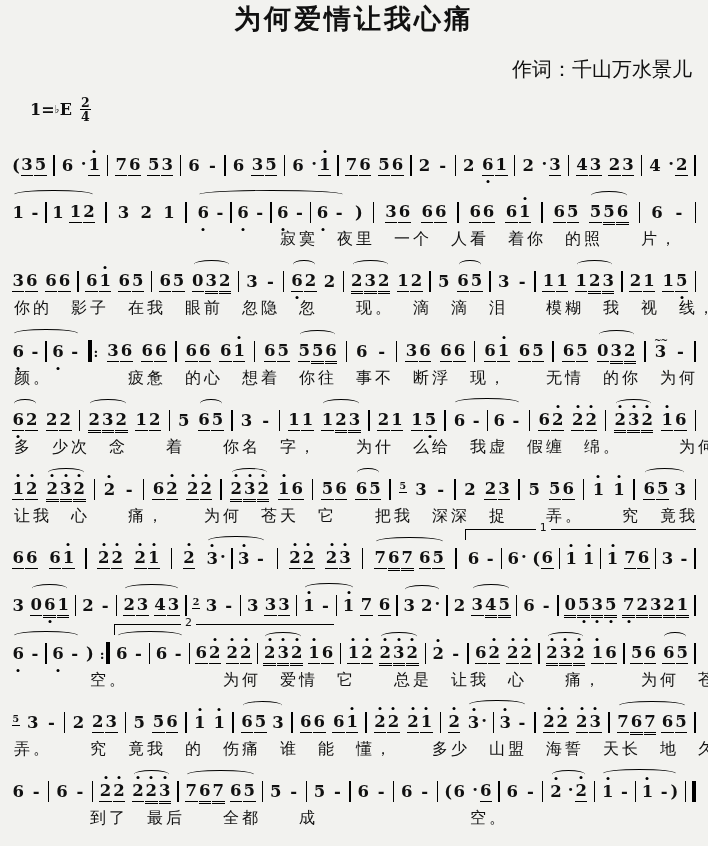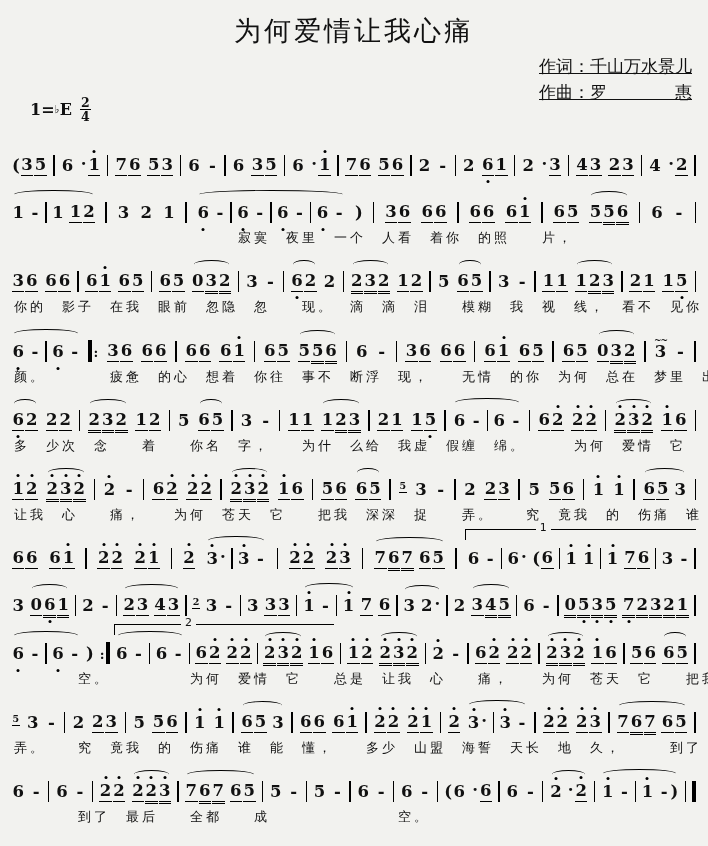--- a/index.html
+++ b/index.html
@@ -1,19 +1,19 @@
 <!DOCTYPE html>
 <html><head>
 <meta charset="utf-8">
 <style>
   html,body{margin:0;padding:0;}
   .page{position:relative;width:708px;height:846px;background:#f2f2ef;overflow:hidden;
         color:#111;font-family:"DejaVu Sans",sans-serif;}
-  .title{text-align:center;font-size:27px;font-weight:400;letter-spacing:3px;padding-top:13px;}
-  .credits{position:absolute;top:54px;right:16px;font-size:17px;line-height:1.5;text-align:center;text-decoration:underline;}
+  .title{text-align:center;font-size:27px;font-weight:700;letter-spacing:3px;padding-top:1px;}
+  .credits{position:absolute;top:54px;right:16px;font-size:20px;line-height:1.5;text-align:center;}
   .keysig{position:absolute;left:30px;top:96px;font-size:16px;font-weight:700;
           font-family:"DejaVu Serif",serif;display:flex;align-items:center;}
   .flat{font-size:11px;}
   .frac{display:inline-flex;flex-direction:column;font-size:12.5px;line-height:1.05;margin-left:8px;text-align:center;}
   .frac .num{border-bottom:1.3px solid #000;padding:0 1px;}
   #score{position:absolute;top:136px;left:0;right:0;}
   .block{margin-bottom:5px;}
   .mrow{display:flex;justify-content:space-between;align-items:flex-end;padding:19px 12px 2px;
         font-size:16.5px;line-height:1.15;font-weight:700;font-family:"DejaVu Serif",serif;white-space:nowrap;}
   .mrow,.slur,.volta,.tok{gap:5px;}
@@ -36,30 +36,29 @@
   .fat{width:4px;height:22px;background:#000;}
   .rc{font-size:13px;margin-bottom:1px;}
   .slur{position:relative;display:inline-flex;align-items:flex-end;}
   .slur::before{content:'';position:absolute;top:-12px;left:2px;right:2px;height:8px;
                 border-top:1.6px solid #000;border-radius:100% 100% 0 0;}
   .volta{position:relative;display:inline-flex;align-items:flex-end;}
   .volta::before{content:'';position:absolute;top:-19px;left:-2px;right:0;height:10px;
                  border-top:1.3px solid #000;border-left:1.3px solid #000;}
   .volta::after{content:attr(data-num);position:absolute;top:-26px;left:30%;font-size:11px;
                 font-weight:400;font-family:"DejaVu Sans",sans-serif;background:#f2f2ef;padding:0 4px;}
-  .lyr{font-size:13px;letter-spacing:3px;white-space:pre;padding:4px 0 0 14px;height:18px;overflow:hidden;}
+  .lyr{font-size:16px;letter-spacing:3px;white-space:pre;padding:4px 0 0 14px;height:18px;overflow:hidden;}
 </style>
 </head>
 <body>
 
 <div class="page">
   <div class="title">为何爱情让我心痛</div>
   <div class="credits">
     <div>作词：千山万水景儿</div>
-    <div>作曲：罗　　　　惠</div>
   </div>
   <div class="keysig">
     <span>1=</span>
       <sup class="flat">♭</sup>
       <span>E</span>
     <span class="frac">
         <span class="num">2</span>
         <span>4</span>
       </span>
   </div>

